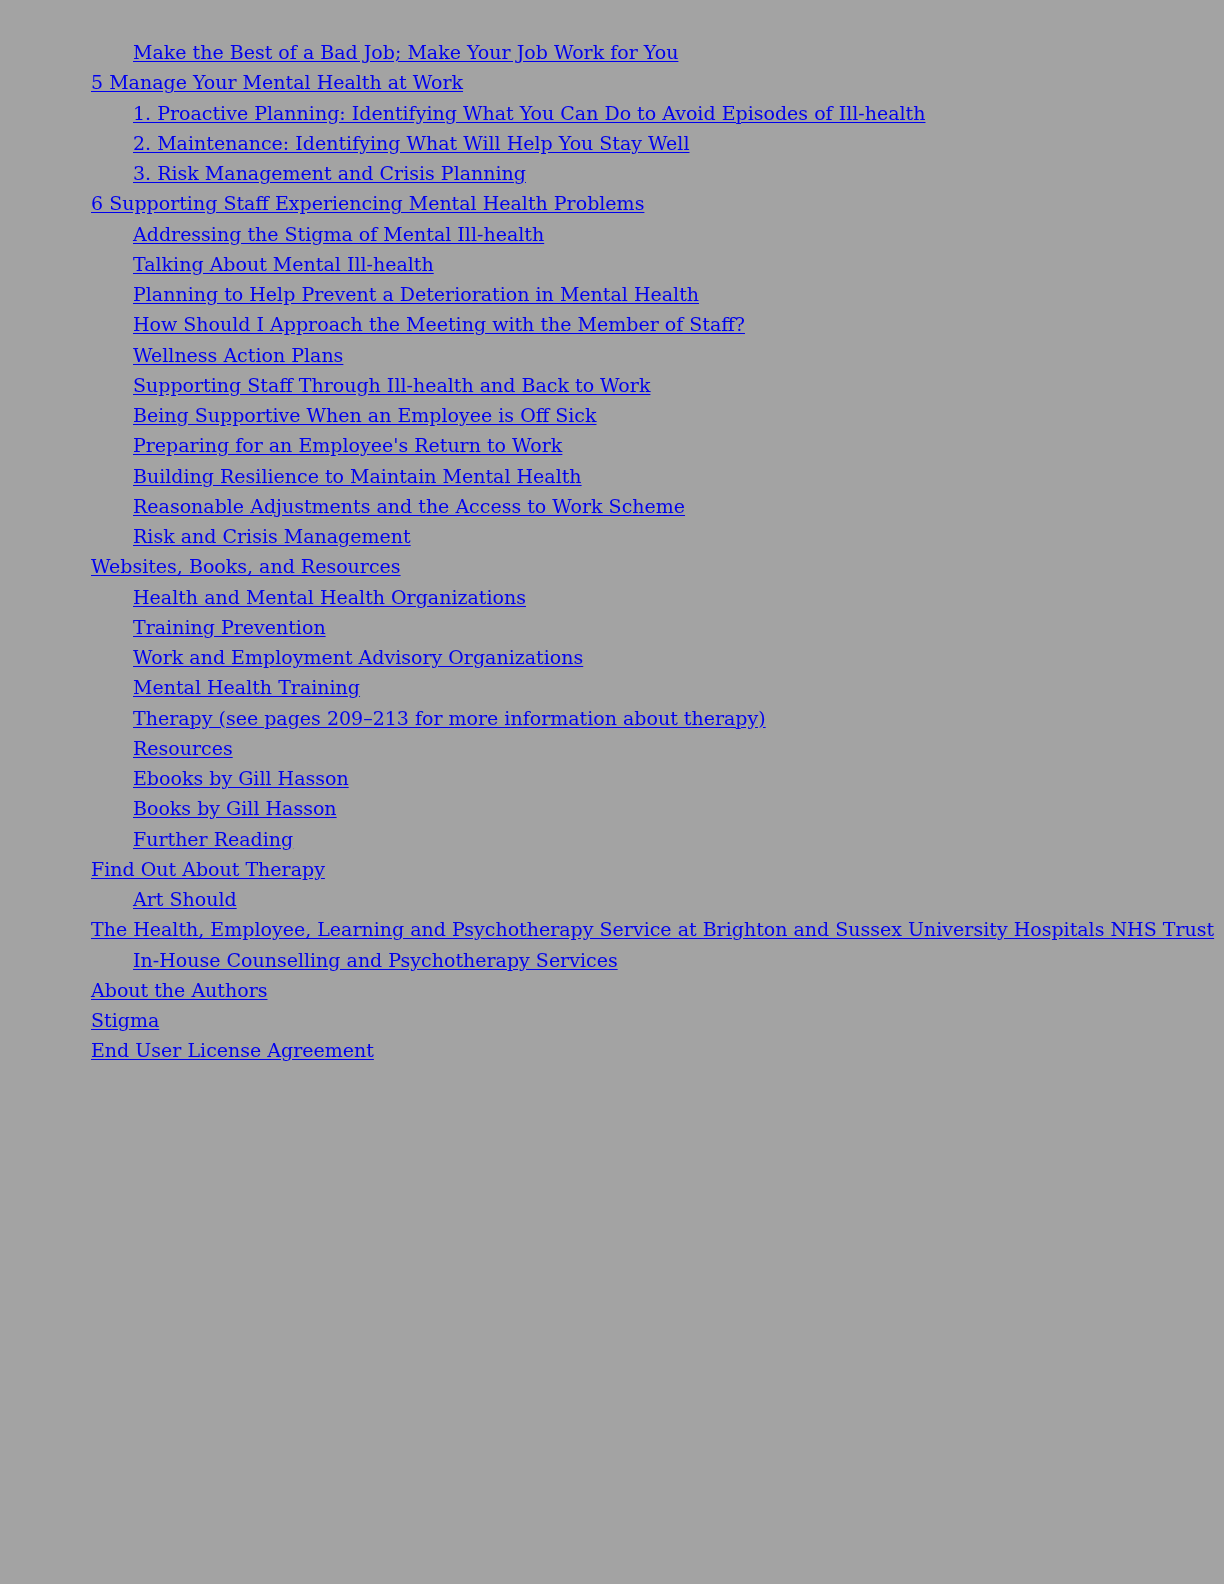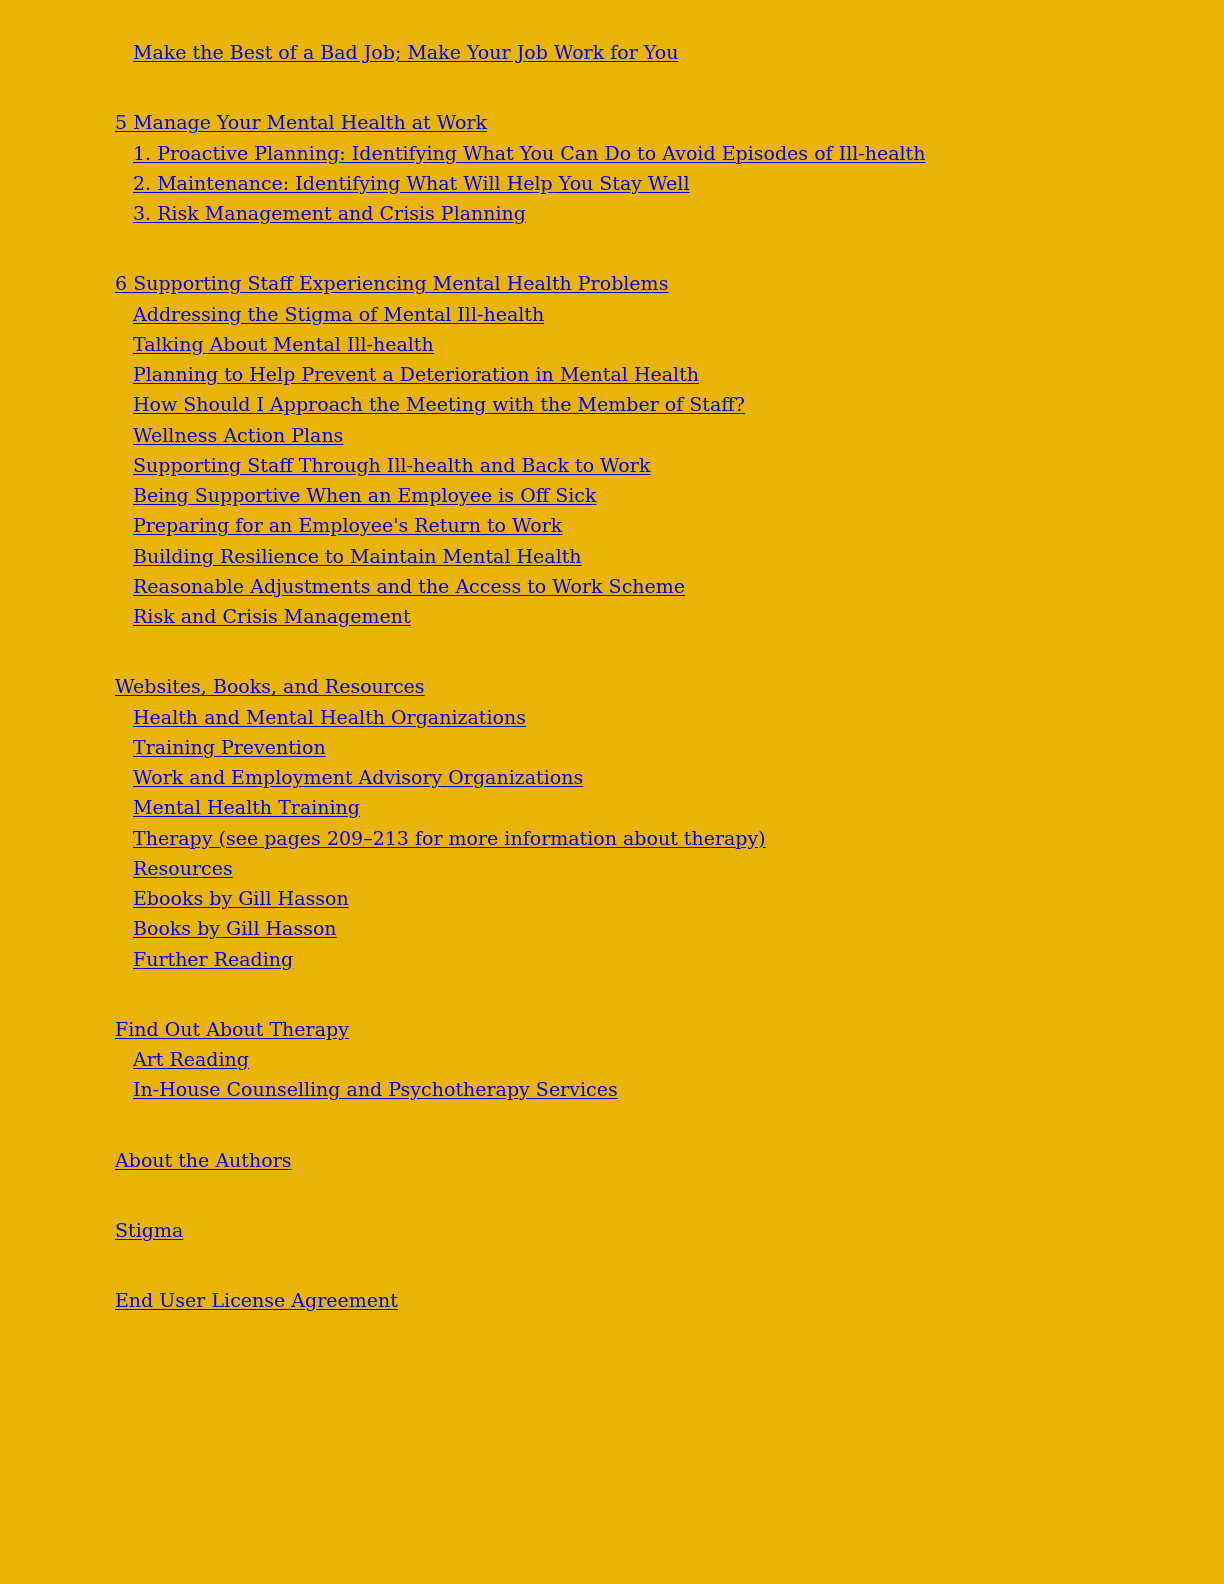--- a/index.html
+++ b/index.html
@@ -10,34 +10,34 @@
     width: 1224px;
     height: 1584px;
     background: #ffffff;
     overflow: hidden;
     font-family: "DejaVu Serif", "Liberation Serif", serif;
   }
   .page {
     position: relative;
     width: 1224px;
     height: 1584px;
-    background: #eab308;
+    background: #a3a3a3;
   }
   .toc {
     position: absolute;
     top: 37px;
     left: 0;
     right: 0;
   }
   .toc-line {
     height: 30.25px;
     line-height: 30.25px;
     white-space: nowrap;
   }
-  .toc-line.level-1 { padding-left: 115px; margin-top: 40px; }
+  .toc-line.level-1 { padding-left: 91px; }
   .toc-line.level-2 { padding-left: 133px; }
   .toc-link {
     font-size: 19px;
     color: var(--link-color, #0000EE);
     text-decoration: underline;
     text-decoration-color: var(--link-color, #0000EE);
     text-underline-offset: 2px;
     cursor: pointer;
   }
 </style>
@@ -67,19 +67,20 @@
       <div class="toc-line level-2"><a class="toc-link">Health and Mental Health Organizations</a></div>
       <div class="toc-line level-2"><a class="toc-link">Training Prevention</a></div>
       <div class="toc-line level-2"><a class="toc-link">Work and Employment Advisory Organizations</a></div>
       <div class="toc-line level-2"><a class="toc-link">Mental Health Training</a></div>
       <div class="toc-line level-2"><a class="toc-link">Therapy (see pages 209–213 for more information about therapy)</a></div>
       <div class="toc-line level-2"><a class="toc-link">Resources</a></div>
       <div class="toc-line level-2"><a class="toc-link">Ebooks by Gill Hasson</a></div>
       <div class="toc-line level-2"><a class="toc-link">Books by Gill Hasson</a></div>
       <div class="toc-line level-2"><a class="toc-link">Further Reading</a></div>
       <div class="toc-line level-1"><a class="toc-link">Find Out About Therapy</a></div>
-      <div class="toc-line level-2"><a class="toc-link">Art Reading</a></div>
+      <div class="toc-line level-2"><a class="toc-link">Art Should</a></div>
+      <div class="toc-line level-1"><a class="toc-link">The Health, Employee, Learning and Psychotherapy Service at Brighton and Sussex University Hospitals NHS Trust</a></div>
       <div class="toc-line level-2"><a class="toc-link">In-House Counselling and Psychotherapy Services</a></div>
       <div class="toc-line level-1"><a class="toc-link">About the Authors</a></div>
       <div class="toc-line level-1"><a class="toc-link">Stigma</a></div>
       <div class="toc-line level-1"><a class="toc-link">End User License Agreement</a></div>
     </div>
 </div>
 
 </body></html>

